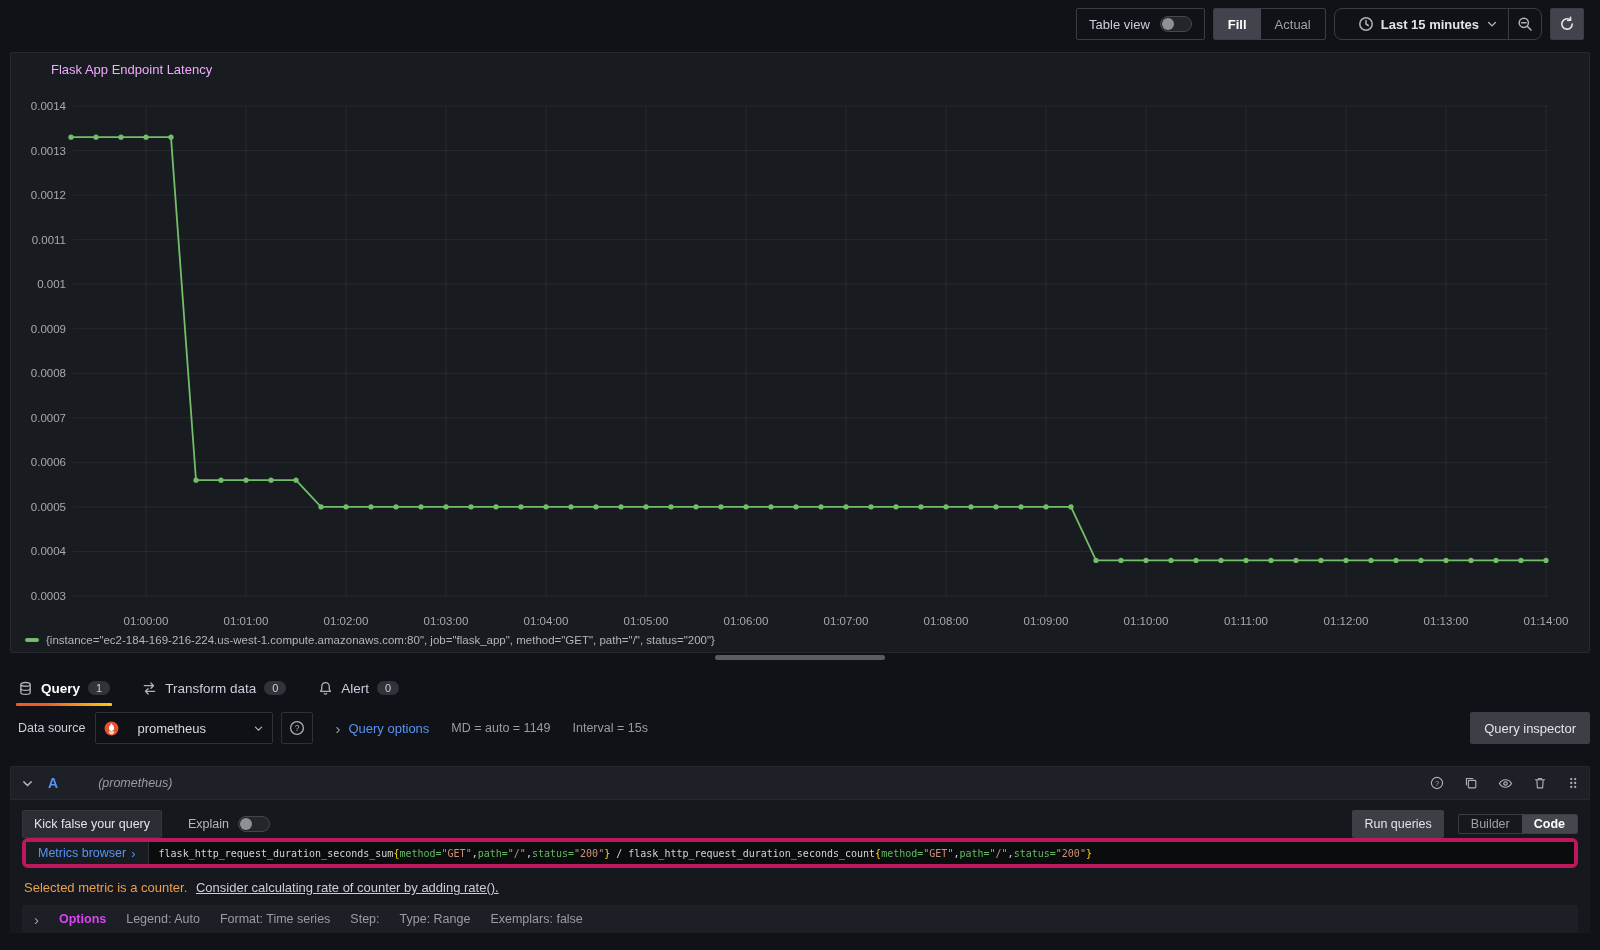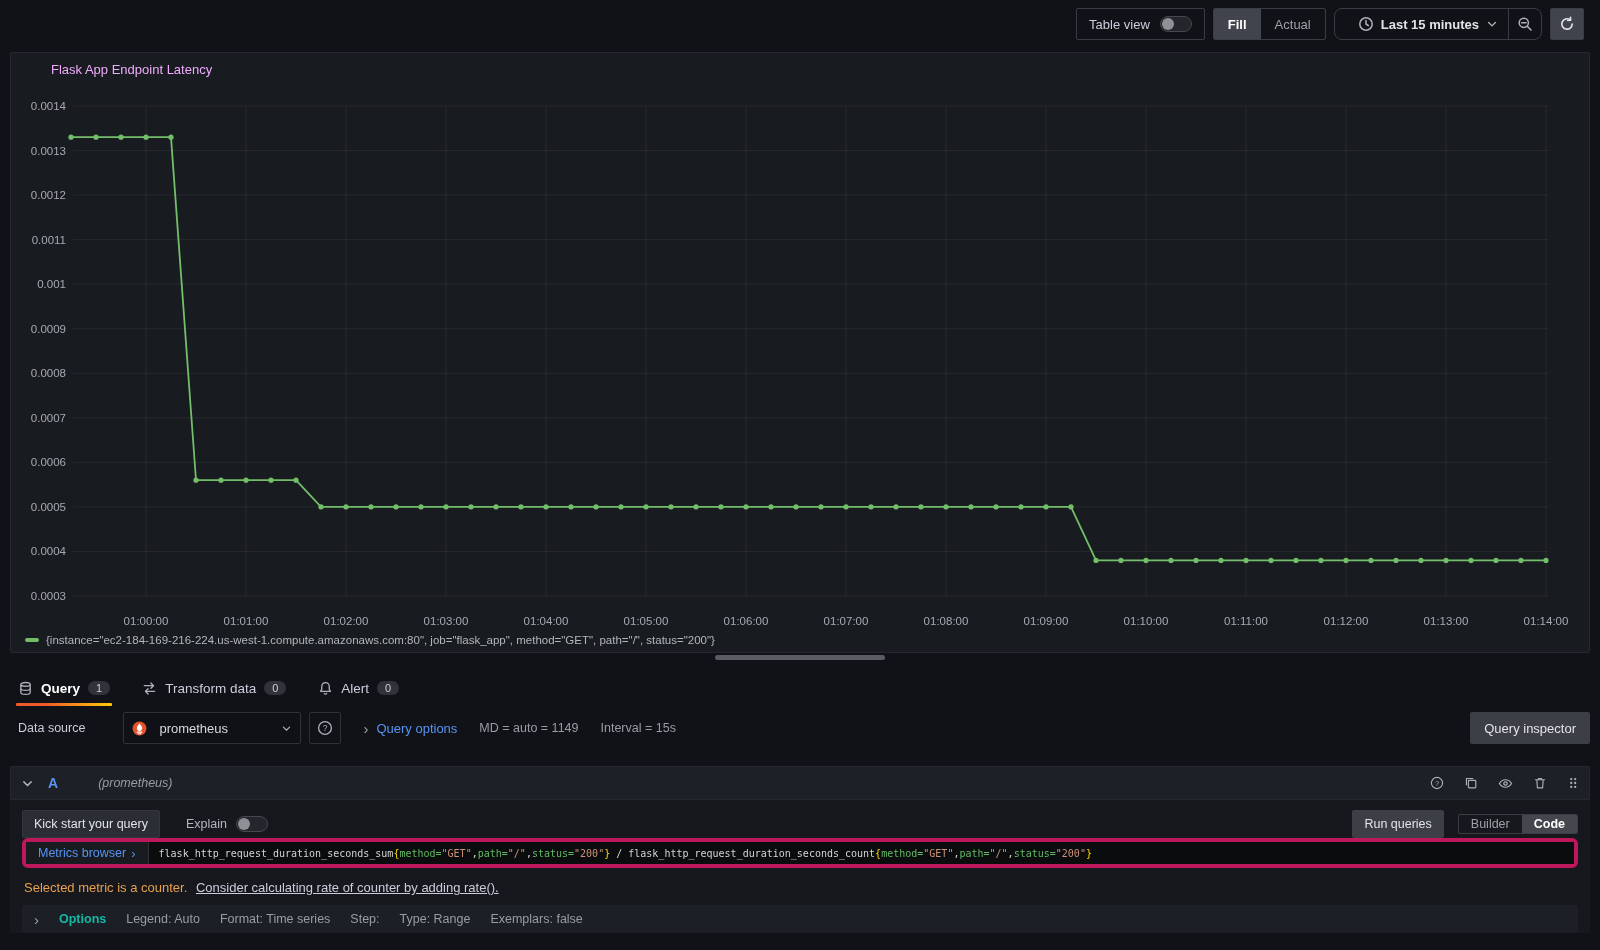--- a/index.html
+++ b/index.html
@@ -38,21 +38,21 @@
   .tabs { position:absolute; top:670px; left:16px; display:flex; gap:28px; height:36px; }
   .tab { display:flex; align-items:center; gap:8px; font-size:13.5px; color:#ccccdc; position:relative; cursor:pointer; padding:0 2px; }
   .tab.active { color:#ffffff; font-weight:700; }
   .tab.active::after { content:""; position:absolute; left:0; right:0; bottom:0; height:3px; border-radius:1px;
     background:linear-gradient(to right,#f05a28 30%,#fbca0a 99%); }
   .badge { background:rgba(204,204,220,0.18); color:#ccccdc; font-size:11px; font-weight:400; border-radius:9px; padding:1px 8px; }
 
   
   .ds-row { position:absolute; top:712px; left:10px; width:1580px; height:32px; display:flex; align-items:center; }
   .ds-label { font-size:12.5px; color:#ccccdc; padding:0 10px 0 8px; }
-  .ds-picker { display:flex; align-items:center; gap:12px; width:178px; height:32px; background:#101116; border:1px solid #2c3235; border-radius:2px; padding:0 8px; cursor:pointer;margin-left:28px; }
+  .ds-picker { display:flex; align-items:center; gap:18px; width:178px; height:32px; background:#101116; border:1px solid #2c3235; border-radius:2px; padding:0 8px; cursor:pointer; }
   .ds-picker .name { flex:1; font-size:13px; color:#d8d9da; }
   .help-btn { width:32px; height:32px; margin-left:8px; border:1px solid #2c3235; border-radius:2px; display:flex; align-items:center; justify-content:center; cursor:pointer; color:#aeb0b8; background:transparent; }
   .qo-collapse { display:flex; align-items:center; gap:8px; margin-left:22px; cursor:pointer; }
   .chev-txt { color:#9fa1a8; font-size:15px; line-height:1; }
   .qo-label { color:#5794f2; font-size:13px; font-weight:500; }
   .qo-meta { color:#9a9ca4; font-size:12.5px; margin-left:22px; }
   .spacer { flex:1; }
   .btn-secondary { background:#3c3f46; color:#e3e4e8; border:none; border-radius:2px; font-size:13px; font-family:inherit; padding:0 14px; height:32px; cursor:pointer; }
 
   
@@ -72,21 +72,21 @@
   .bc-seg.active { background:#44474e; color:#fff; font-weight:700; }
   .editor-row { display:flex; align-items:stretch; border:4px solid #be185d; border-radius:6px; height:30px; }
   .mb-label { display:flex; align-items:center; gap:5px; padding:0 12px; background:#181b1f; color:#5794f2; font-size:12.5px; cursor:pointer; white-space:nowrap; }
   .editor-input { flex:1; background:#0b0c0e; border-left:1px solid #2c3235; display:flex; align-items:center; padding:0 10px; font-family:"DejaVu Sans Mono", monospace; font-size:10px; white-space:pre; overflow:hidden; cursor:text; }
   .tok-metric { color:#d4d4d4; } .tok-brace { color:#ffd700; } .tok-label { color:#62b962; }
   .tok-string { color:#ce9178; } .tok-op { color:#d4d4d4; }
   .warning-row { margin-top:12px; font-size:13px; padding-left:2px; }
   .warn-text { color:#e8a14e; font-weight:500; }
   .warn-link { color:#ccccdc; text-decoration:underline; margin-left:5px; cursor:pointer; }
   .options-row { margin-top:10px; height:28px; background:#1c1f25; border-radius:2px; display:flex; align-items:center; gap:20px; padding:0 12px; font-size:12.5px; }
-  .opt-title { color:#14b8a6; font-weight:700; }
+  .opt-title { color:#d946ef; font-weight:700; }
   .opt-item { color:#9a9ca4; }
 </style>
 </head>
 <body>
 
 <div class="top-toolbar">
   <div class="tv-group">
     <span>Table view</span>
     <span class="toggle">
         <span class="knob"></span>
@@ -338,21 +338,21 @@
           <circle cx="4" cy="8" r="1.3" fill="currentColor"></circle>
           <circle cx="8.5" cy="8" r="1.3" fill="currentColor"></circle>
           <circle cx="4" cy="12.5" r="1.3" fill="currentColor"></circle>
           <circle cx="8.5" cy="12.5" r="1.3" fill="currentColor"></circle>
         </svg>
     </div>
   </div>
 
   <div class="qrow-body">
     <div class="qtoolbar">
-      <button class="btn-kickstart">Kick start your query</button>
+      <button class="btn-kickstart">Kick false your query</button>
       <div class="explain-wrap">
         <span>Explain</span>
         <span class="toggle">
             <span class="knob"></span>
           </span>
       </div>
       <span class="spacer"></span>
       <button class="btn-run">Run queries</button>
       <div class="bc-group">
         <span class="bc-seg">Builder</span>

